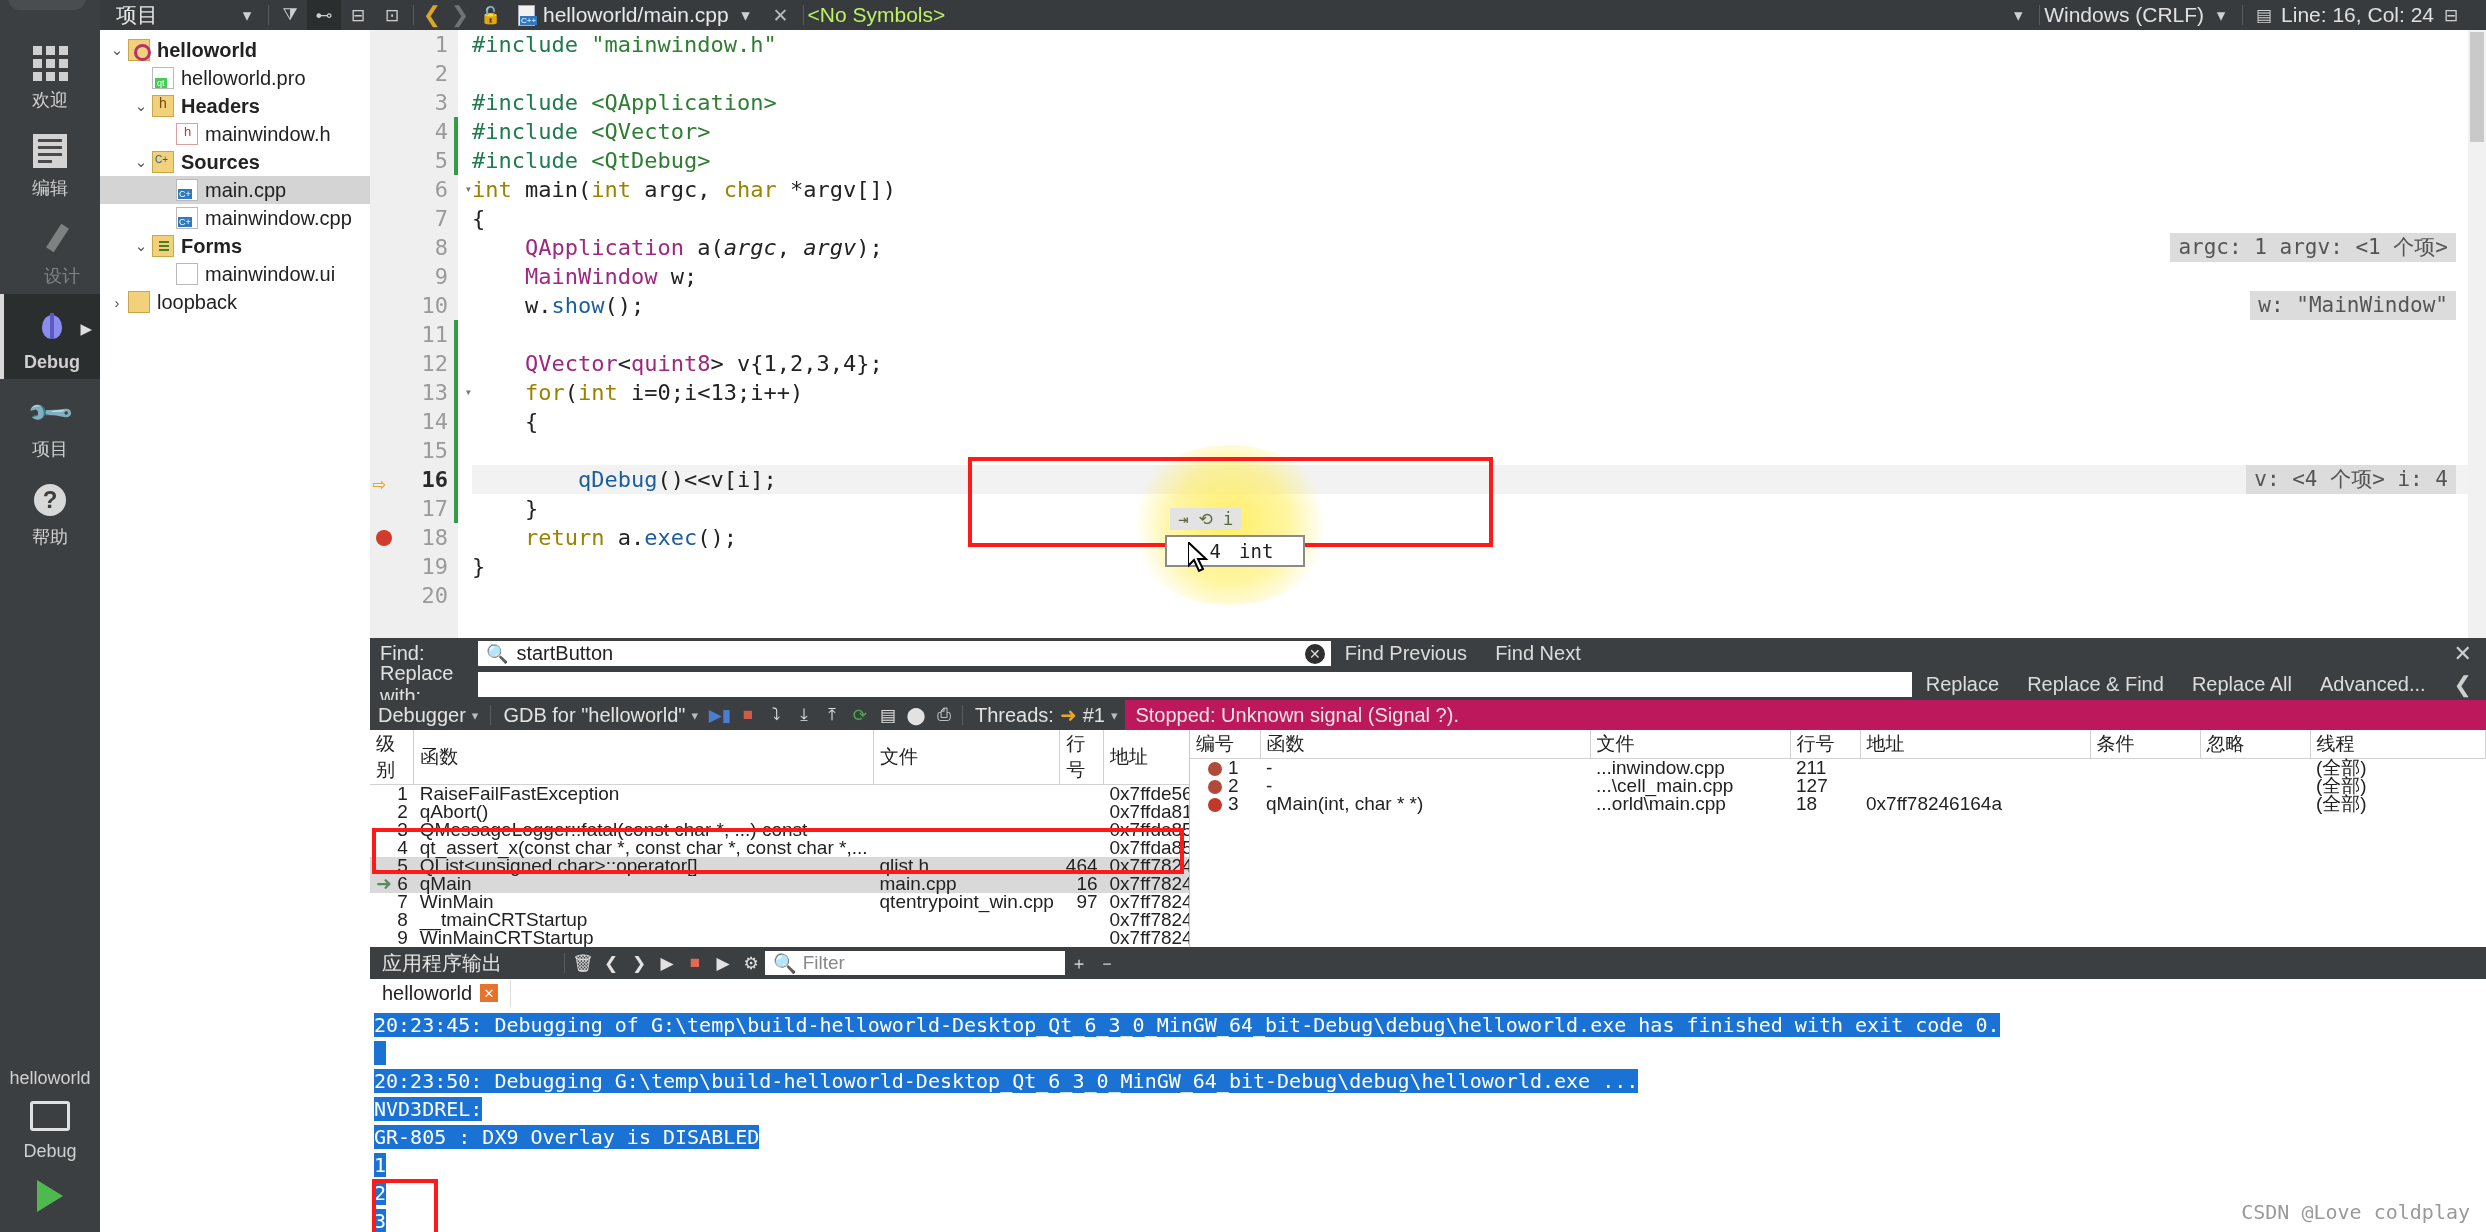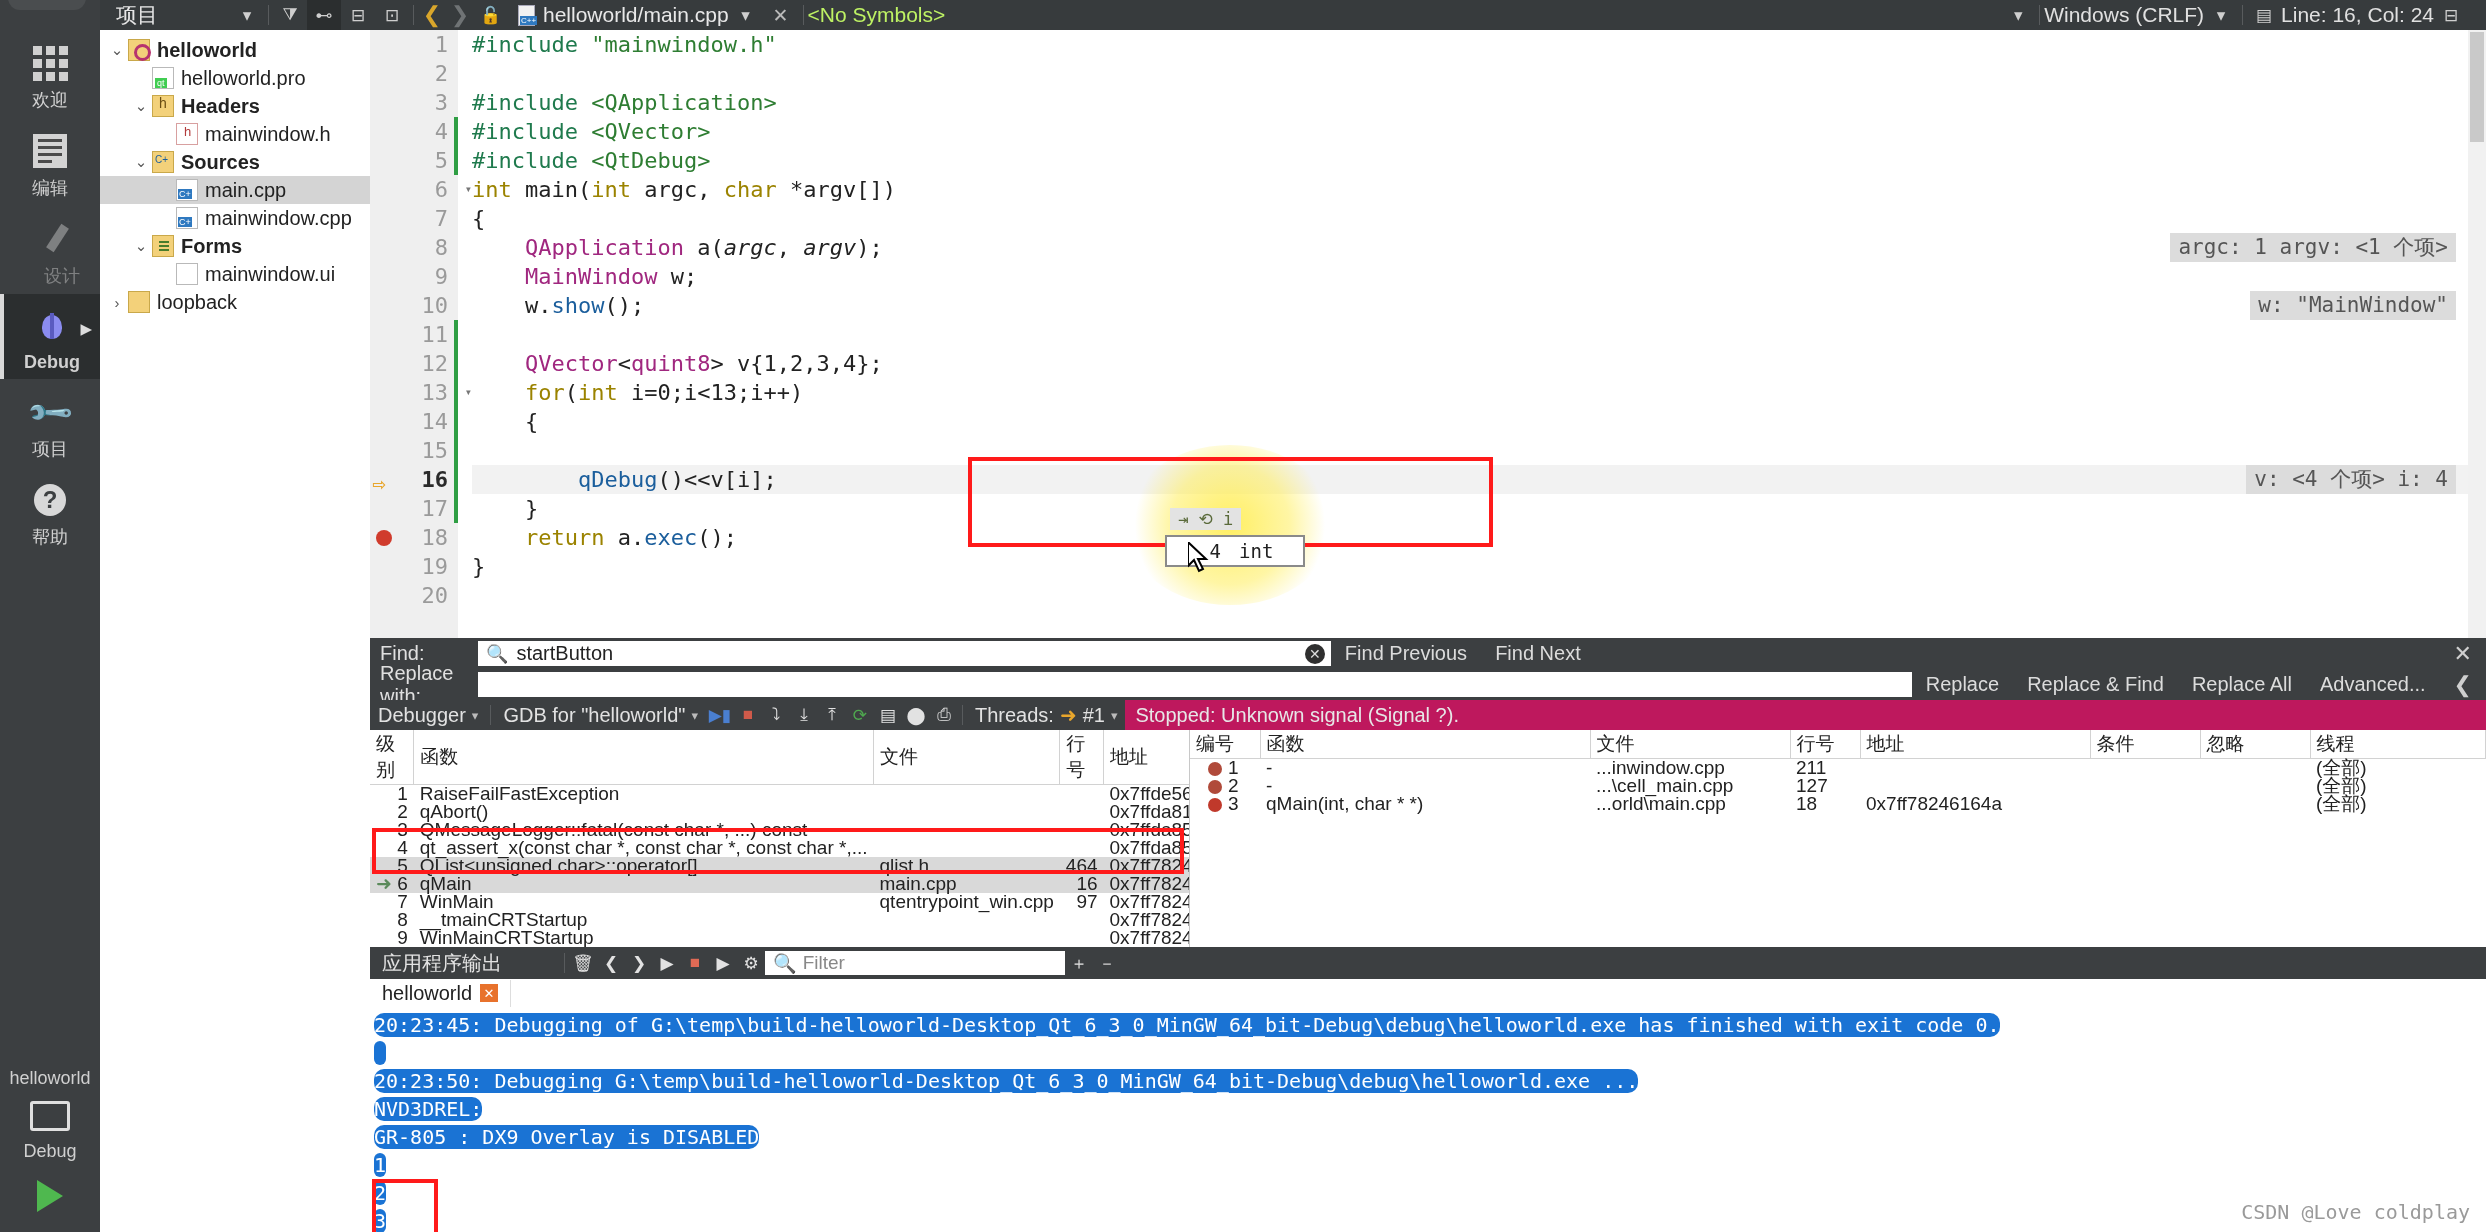--- a/index.html
+++ b/index.html
@@ -188,21 +188,21 @@
   .filterbox { background:#fff; height:24px; width:300px; display:flex; align-items:center;
                color:#888; font-size:19px; padding-left:8px; gap:6px;}
   .outtabs { flex:0 0 28px; background:#fff; display:flex; align-items:center; }
   .outtab { font-size:20px; color:#222; padding:2px 12px; background:#fff; display:flex;
             align-items:center; gap:8px; border-right:1px solid #ddd;}
   .closeico { width:18px;height:18px;background:#e8722c;color:#fff;font-size:13px;
               display:flex;align-items:center;justify-content:center;}
   .outtext { flex:1; background:#fff; font-family:"DejaVu Sans Mono", monospace;
              font-size:20px; padding:4px 0 0 4px; position:relative; overflow:hidden; }
   .oline { height:28px; line-height:28px; white-space:pre; }
-  .sel-blue { background:#1a73d4; color:#fff;border-radius:10px; }
+  .sel-blue { background:#1a73d4; color:#fff; }
   .watermark { position:absolute; right:16px; bottom:8px; color:#9a9a9a; font-size:20px;}
 </style>
 </head>
 <body>
 
 <div id="app">
 
   <div class="topbar">
     <div class="tb-left">
       <div class="tabstub"></div>

